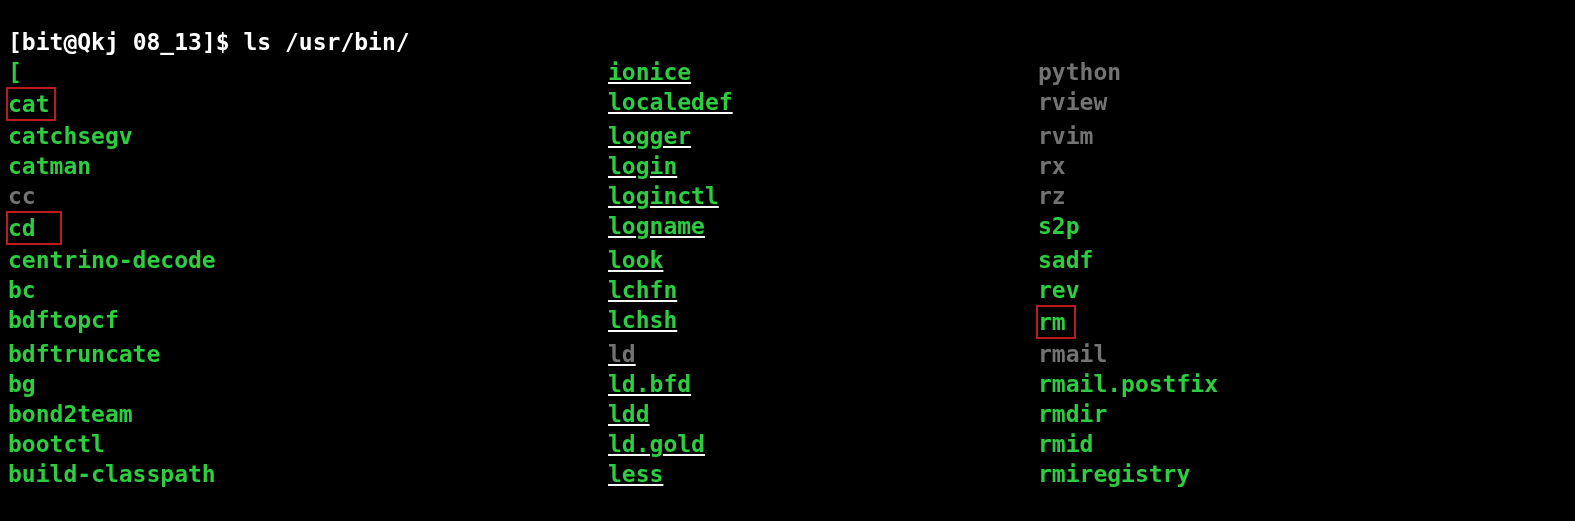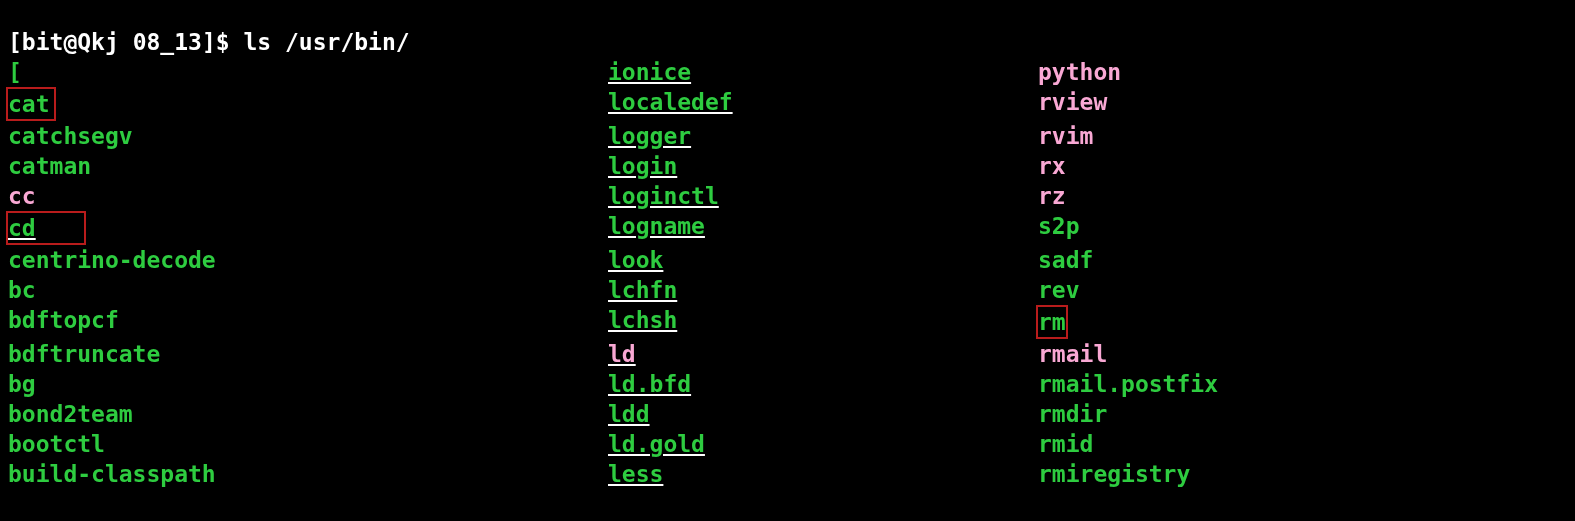--- a/index.html
+++ b/index.html
@@ -25,30 +25,30 @@
   .row {
     display: flex;
   }
   .col {
     display: inline-block;
   }
   .col.c1 { width: 600px; }
   .col.c2 { width: 430px; text-decoration: underline; }
   .col.c3 { width: 500px; }
   .green { color: #2ecc40; }
-  .cyan  { color: #f9a8d4; }
+  .cyan  { color: #737373; }
   .white { color: #ffffff; }
   .box {
     border: 2px solid #b91c1c;
     display: inline-block;
     padding: 0 4px 0 0;
     margin-left: -2px;
   }
-  .box-wide { padding-right: 48px; text-decoration: underline; }
-  .box-sm { padding-right: 0; }
+  .box-wide { padding-right: 24px; }
+  .box-sm { padding-right: 8px; }
 </style>
 </head>
 <body>
 
 <div class="terminal">
   <div class="prompt-line">
     <span class="white">[</span><span class="white">bit</span><span class="white">@</span><span class="white">Qkj</span><span class="white"> </span><span class="white">08_13</span><span class="white">]$</span><span class="white"> </span><span class="white">ls /usr/bin/</span>
   </div>
   <div id="listing">
       <div class="row">

